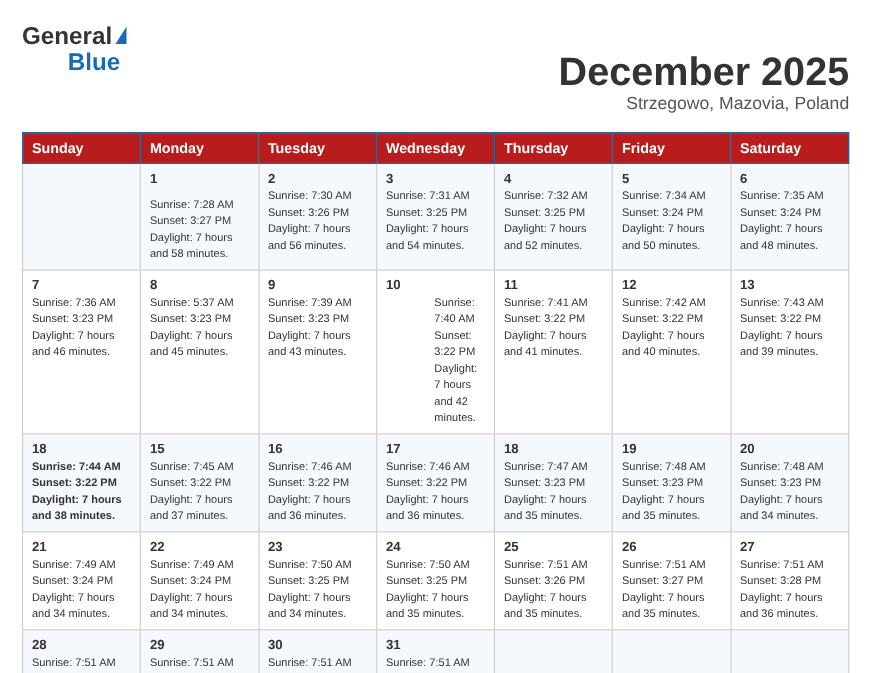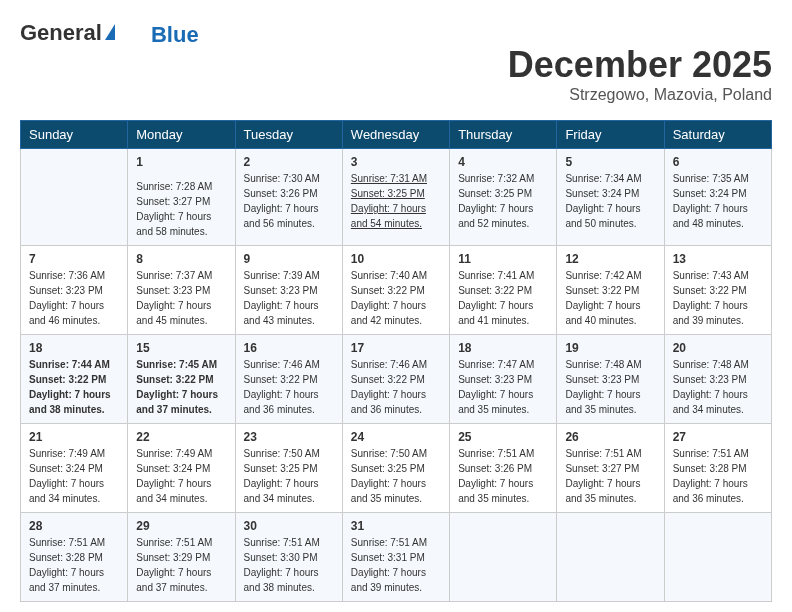--- a/index.html
+++ b/index.html
@@ -11,22 +11,22 @@
       padding: 20px;
     }
     .header {
       display: flex;
       justify-content: space-between;
       align-items: flex-start;
       margin-bottom: 16px;
     }
     .logo {
       display: flex;
-      flex-direction: row;
-      align-items: flex-end;
+      flex-direction: column;
+      align-items: center;
     }
     .logo-row {
       display: flex;
       align-items: center;
     }
     .title-block {
       text-align: right;
     }
     .month-title {
       font-size: 36px;
@@ -37,26 +37,26 @@
     .location {
       font-size: 16px;
       color: #555;
     }
     table {
       width: 100%;
       border-collapse: collapse;
       table-layout: fixed;
     }
     thead tr th {
-      background-color: #0c4a6e;
+      background-color: #b91c1c;
       color: #fff;
       text-align: left;
       padding: 6px 8px;
       font-size: 13px;
-      font-weight: normal;
+      font-weight: bold;
       border: 1px solid #2166a0;
     }
     tbody tr td {
       border: 1px solid #ccc;
       vertical-align: top;
       padding: 6px 8px;
       font-size: 10.5px;
       color: #333;
       height: 88px;
     }
@@ -120,21 +120,21 @@
 Daylight: 7 hours and 58 minutes.</div>
         </td>
         <td>
           <span class="day-number">2</span>
           <div class="day-info" style="white-space: pre-line;">Sunrise: 7:30 AM
 Sunset: 3:26 PM
 Daylight: 7 hours and 56 minutes.</div>
         </td>
         <td>
           <span class="day-number">3</span>
-          <div class="day-info" style="white-space: pre-line; text-decoration: underline;">Sunrise: 7:31 AM
+          <div class="day-info" style="white-space: pre-line;">Sunrise: 7:31 AM
 Sunset: 3:25 PM
 Daylight: 7 hours and 54 minutes.</div>
         </td>
         <td>
           <span class="day-number">4</span>
           <div class="day-info" style="white-space: pre-line;">Sunrise: 7:32 AM
 Sunset: 3:25 PM
 Daylight: 7 hours and 52 minutes.</div>
         </td>
         <td>
@@ -152,33 +152,33 @@
       </tr>
       <tr>
         <td>
           <span class="day-number">7</span>
           <div class="day-info" style="white-space: pre-line;">Sunrise: 7:36 AM
 Sunset: 3:23 PM
 Daylight: 7 hours and 46 minutes.</div>
         </td>
         <td>
           <span class="day-number">8</span>
-          <div class="day-info" style="white-space: pre-line;">Sunrise: 7:37 AM
+          <div class="day-info" style="white-space: pre-line;">Sunrise: 5:37 AM
 Sunset: 3:23 PM
 Daylight: 7 hours and 45 minutes.</div>
         </td>
         <td>
           <span class="day-number">9</span>
           <div class="day-info" style="white-space: pre-line;">Sunrise: 7:39 AM
 Sunset: 3:23 PM
 Daylight: 7 hours and 43 minutes.</div>
         </td>
         <td>
           <span class="day-number">10</span>
-          <div class="day-info" style="white-space: pre-line;">Sunrise: 7:40 AM
+          <div class="day-info" style="white-space: pre-line; margin-left: 44px;">Sunrise: 7:40 AM
 Sunset: 3:22 PM
 Daylight: 7 hours and 42 minutes.</div>
         </td>
         <td>
           <span class="day-number">11</span>
           <div class="day-info" style="white-space: pre-line;">Sunrise: 7:41 AM
 Sunset: 3:22 PM
 Daylight: 7 hours and 41 minutes.</div>
         </td>
         <td>
@@ -196,21 +196,21 @@
       </tr>
       <tr>
         <td>
           <span class="day-number">18</span>
           <div class="day-info" style="white-space: pre-line; font-weight: bold;">Sunrise: 7:44 AM
 Sunset: 3:22 PM
 Daylight: 7 hours and 38 minutes.</div>
         </td>
         <td>
           <span class="day-number">15</span>
-          <div class="day-info" style="white-space: pre-line; font-weight: bold;">Sunrise: 7:45 AM
+          <div class="day-info" style="white-space: pre-line;">Sunrise: 7:45 AM
 Sunset: 3:22 PM
 Daylight: 7 hours and 37 minutes.</div>
         </td>
         <td>
           <span class="day-number">16</span>
           <div class="day-info" style="white-space: pre-line;">Sunrise: 7:46 AM
 Sunset: 3:22 PM
 Daylight: 7 hours and 36 minutes.</div>
         </td>
         <td>

